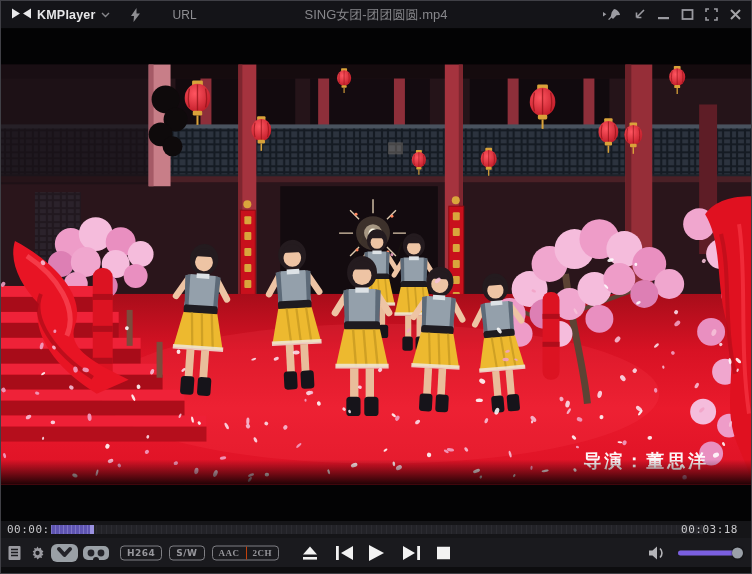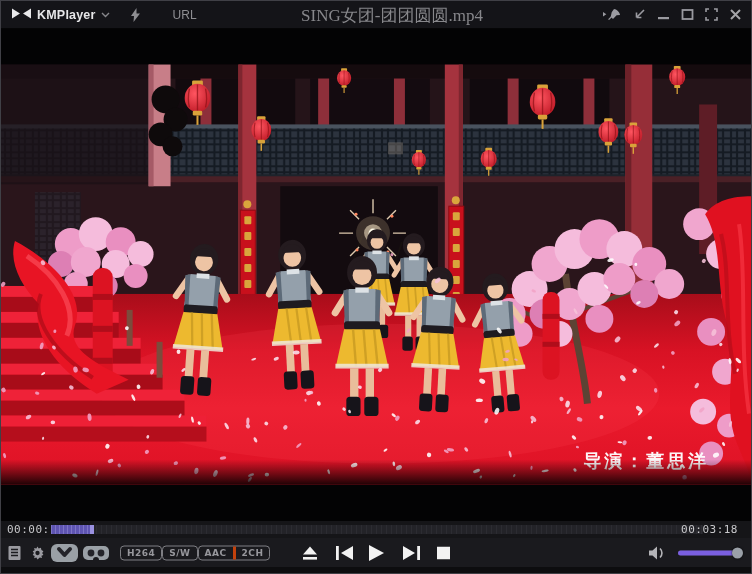--- a/index.html
+++ b/index.html
@@ -10,21 +10,21 @@
   }
   
   .titlebar{height:27px;background:var(--titlebar-bg,#141418);position:relative;
     display:flex;align-items:center;border-bottom:1px solid #050506;}
   .tb-left{display:flex;align-items:center;padding-left:10px;}
   .app-name{color:#e6e6e8;font-size:12.5px;font-weight:bold;margin-left:5px;letter-spacing:.2px;}
   .tb-chevron{margin-left:5px;display:flex;}
   .tb-bolt{margin-left:20px;display:flex;}
   .url-label{color:#8e8e92;font-size:12px;margin-left:15px;padding-left:17px;}
   .tb-title{position:absolute;left:50%;top:50%;transform:translate(-50%,-50%);
-    color:#87878b;font-size:17px;white-space:nowrap;font-family:Liberation Serif, serif;margin-left:16px;}
+    color:#87878b;font-size:13px;white-space:nowrap;font-family:Liberation Sans, sans-serif;}
   .tb-right{position:absolute;right:9px;top:0;height:100%;display:flex;align-items:center;gap:11px;}
   .tb-right svg{display:block;}
   .tb-icon{cursor:default;display:flex;align-items:center;}
   
   .video-area{position:absolute;top:28px;left:0;width:750px;height:492px;background:#030304;}
   .video-frame{position:absolute;top:35px;left:0;}
   
   .controls{position:absolute;left:0;bottom:0;width:750px;height:52px;background:var(--control-bg,#1a1a1e);}
   .seek-row{position:relative;height:17px;background:var(--seek-row-bg,#151518);}
   .time-text{position:absolute;top:2px;font-family:"DejaVu Sans Mono",monospace;
@@ -32,27 +32,27 @@
   .time-elapsed{left:6px;}
   .time-duration{right:13px;}
   .seek-track{position:absolute;left:50px;top:4px;width:652px;height:9px;background:#232328;
     background-image:repeating-linear-gradient(90deg,#2c2c32 0 1px,transparent 1px 5px);cursor:pointer;}
   .seek-fill{position:relative;height:100%;background:var(--seek-fill,#5f55b2);
     background-image:repeating-linear-gradient(90deg,#7d74c6 0 1px,transparent 1px 4px);}
   .seek-fill::after{content:"";position:absolute;right:0;top:0;width:4px;height:100%;background:#9a91e0;}
   .button-row{position:relative;height:29px;}
   .button-row .abs{position:absolute;top:50%;transform:translateY(-50%);display:flex;align-items:center;}
   .ctl-btn{cursor:pointer;display:flex;align-items:center;}
-  .badges{left:119px;display:flex;gap:0;align-items:center;}
+  .badges{left:119px;display:flex;gap:7px;align-items:center;}
   .badge,.badge-group{border:1px solid #7f7f84;border-radius:4px;color:var(--badge-gray,#97979c);
     font-size:9px;font-weight:bold;font-family:"DejaVu Sans",sans-serif;letter-spacing:.5px;}
   .badge{padding:1.5px 6px;}
-  .badge-group{display:flex;}
+  .badge-group{display:flex;font-family:Liberation Serif, serif;}
   .badge-group span{padding:1.5px 6px;}
-  .badge-group span + span{border-left:3px solid #c2410c;}
+  .badge-group span + span{border-left:1px solid #c2410c;}
   .vol-track{left:677px;width:64px;height:5px;background:#303036;border-radius:3px;position:absolute;cursor:pointer;}
   .vol-fill{height:100%;background:var(--accent-purple,#7a5fe0);border-radius:3px;}
   .vol-knob{position:absolute;top:-3px;width:11px;height:11px;border-radius:50%;background:#9aa0a8;
     box-shadow:0 0 2px #000;cursor:grab;}
   .bottom-strip{height:6px;background:var(--bottom-strip-bg,#0d0d0f);}
 </style>
 </head>
 <body>
 
 <div class="window">

